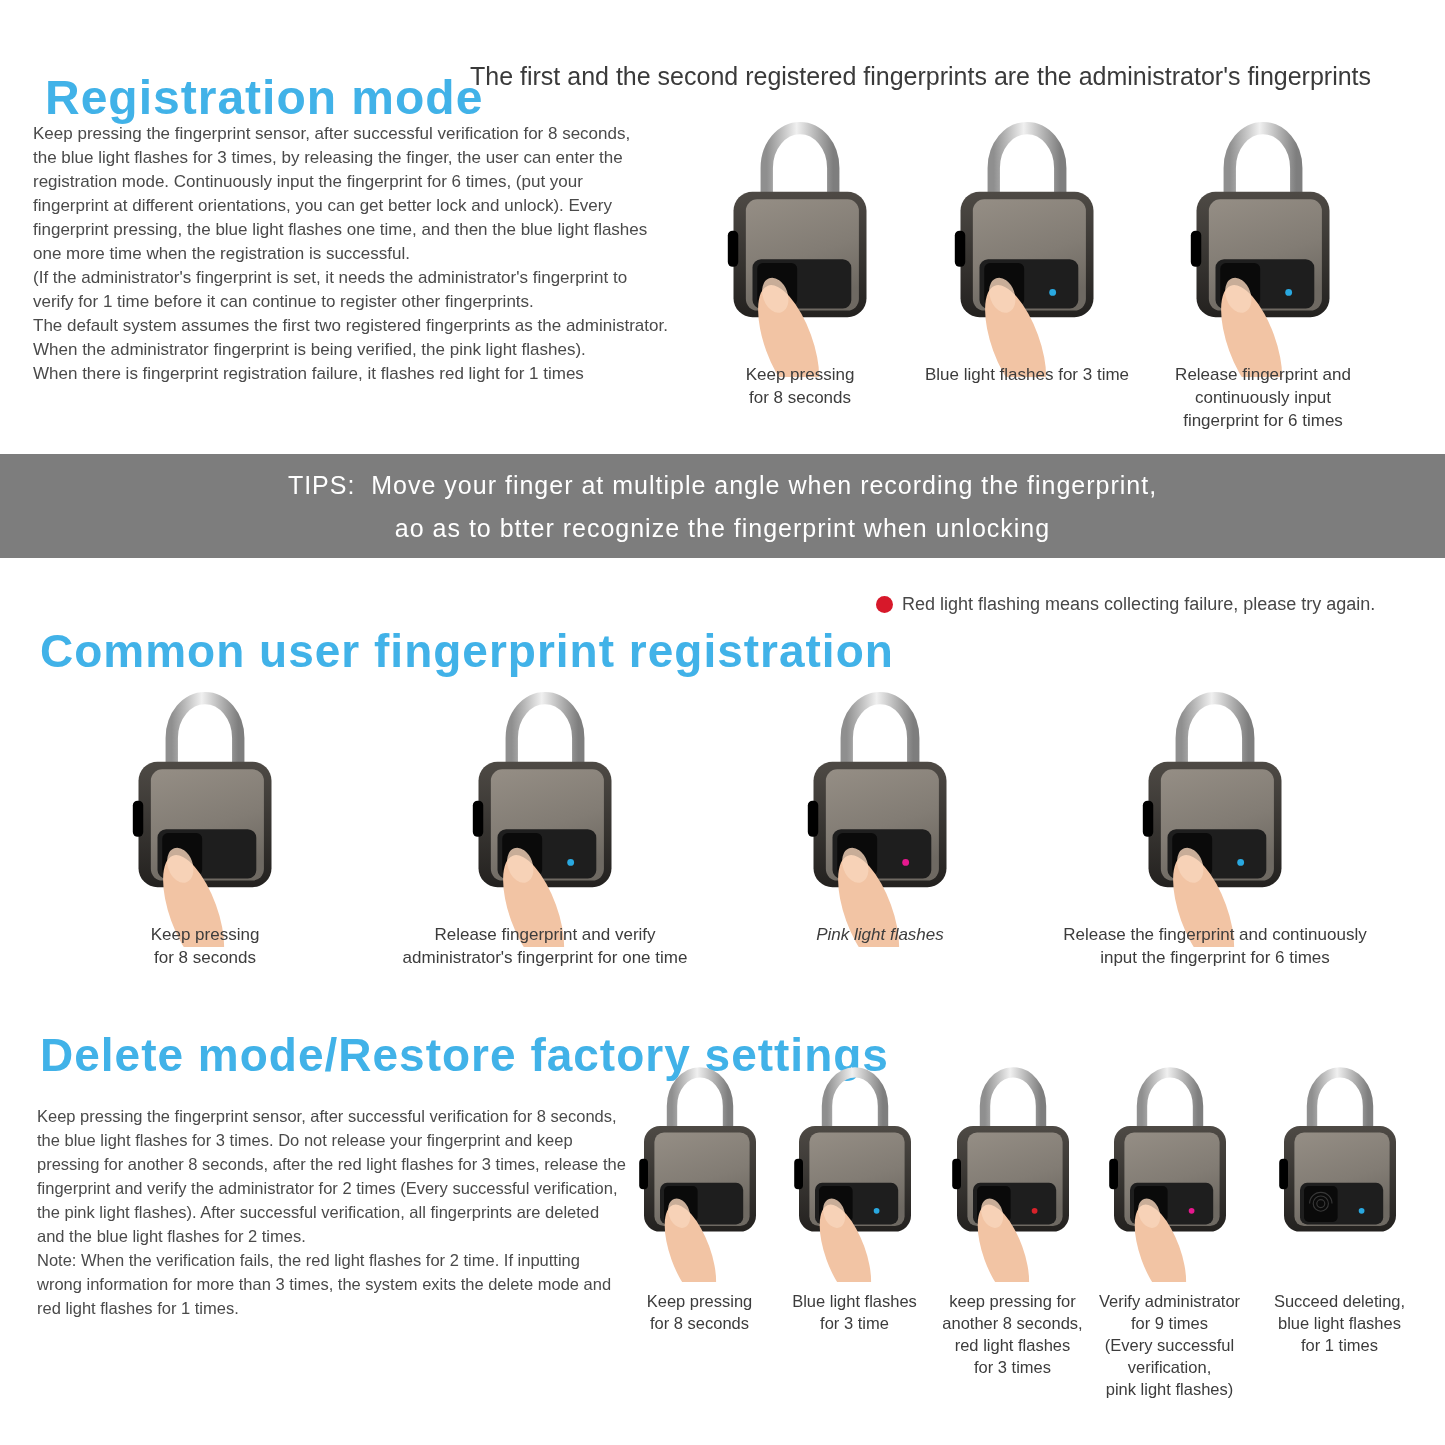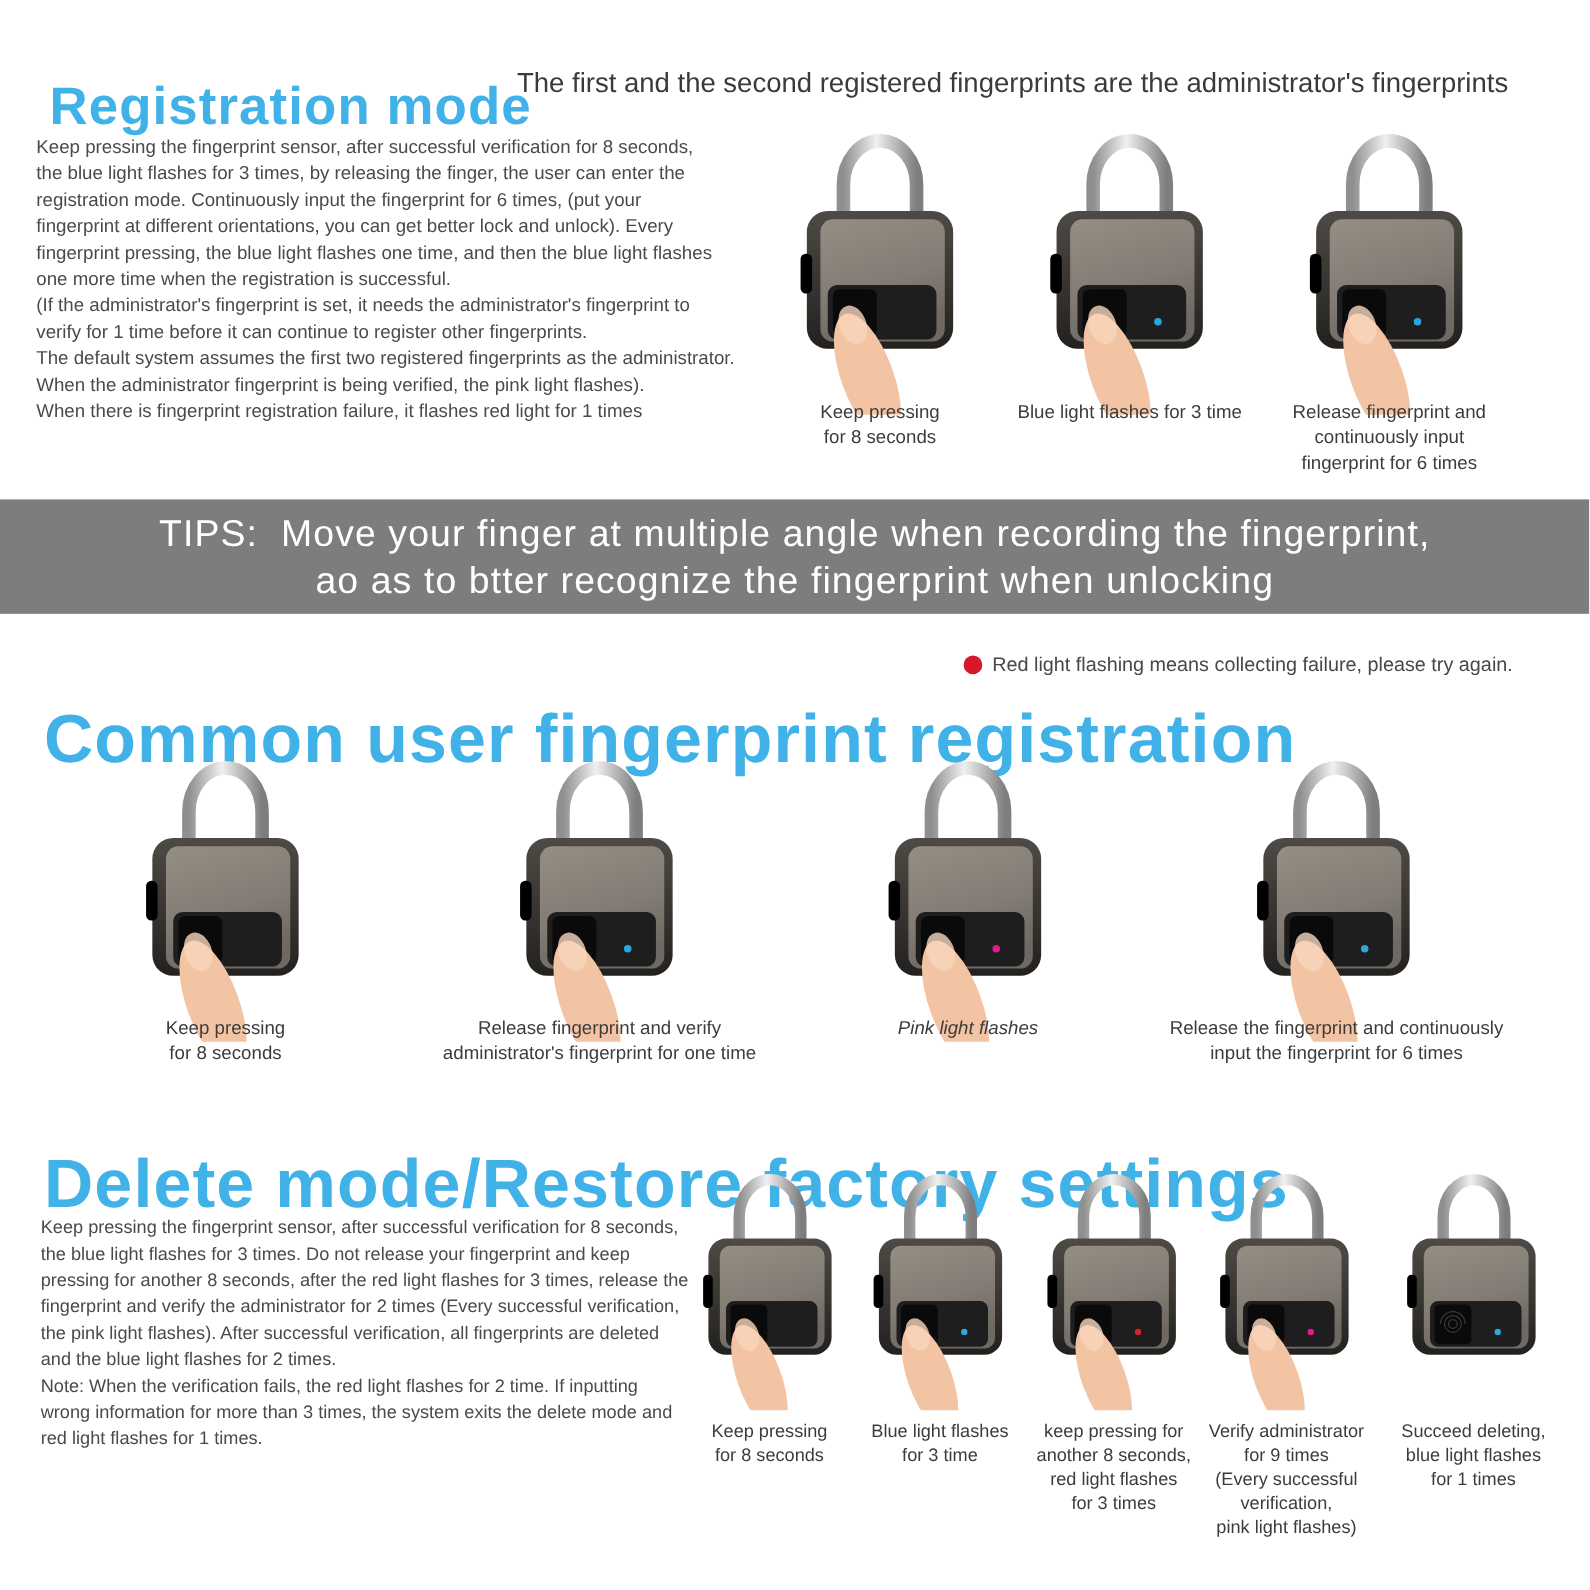--- a/index.html
+++ b/index.html
@@ -1,28 +1,28 @@
 <!DOCTYPE html>
 <html><head>
 <meta charset="utf-8">
 <style>
   html,body{margin:0;padding:0;background:#fff;}
   #page{position:relative;width:1445px;height:1445px;background:#fff;overflow:hidden;
         font-family:"Liberation Sans", sans-serif;color:#4a4a4a;}
 
-  .heading{position:absolute;font-size:62px;letter-spacing:1px;color:#41b2e8;white-space:nowrap;}
+  .heading{position:absolute;font-size:46px;letter-spacing:1px;color:#41b2e8;white-space:nowrap;}
   #reg-title{left:45px;top:38px;font-size:48px;text-align:center;}
   #reg-subtitle{position:absolute;left:470px;top:62px;font-size:25px;color:#3a3a3a;white-space:nowrap;}
   .para{position:absolute;font-size:17px;line-height:24px;color:#4a4a4a;white-space:pre-line;}
   #reg-para{left:33px;top:122px;width:648px;}
   #del-para{left:37px;top:1104px;width:618px;font-size:16.5px;}
 
   #tips-banner{position:absolute;left:0;top:454px;width:1445px;height:104px;background:#7d7d7d;}
   #tips-text{position:absolute;left:0;top:10px;width:1445px;text-align:center;color:#fff;
-             font-size:34px;line-height:43px;letter-spacing:1px;white-space:pre-wrap;}
+             font-size:25px;line-height:43px;letter-spacing:1px;white-space:pre-wrap;}
 
   #common-title{left:40px;top:586px;}
   #delete-title{left:40px;top:990px;}
 
   #legend{position:absolute;left:876px;top:594px;}
   .legend-item{display:flex;align-items:flex-start;margin-bottom:7px;}
   .legend-dot{width:17px;height:17px;border-radius:50%;margin:2px 9px 0 0;flex:none;}
   .legend-label{font-size:18px;color:#474747;white-space:nowrap;text-align:center;}
 
   .lock-row{position:absolute;left:0;width:1445px;height:0;}

